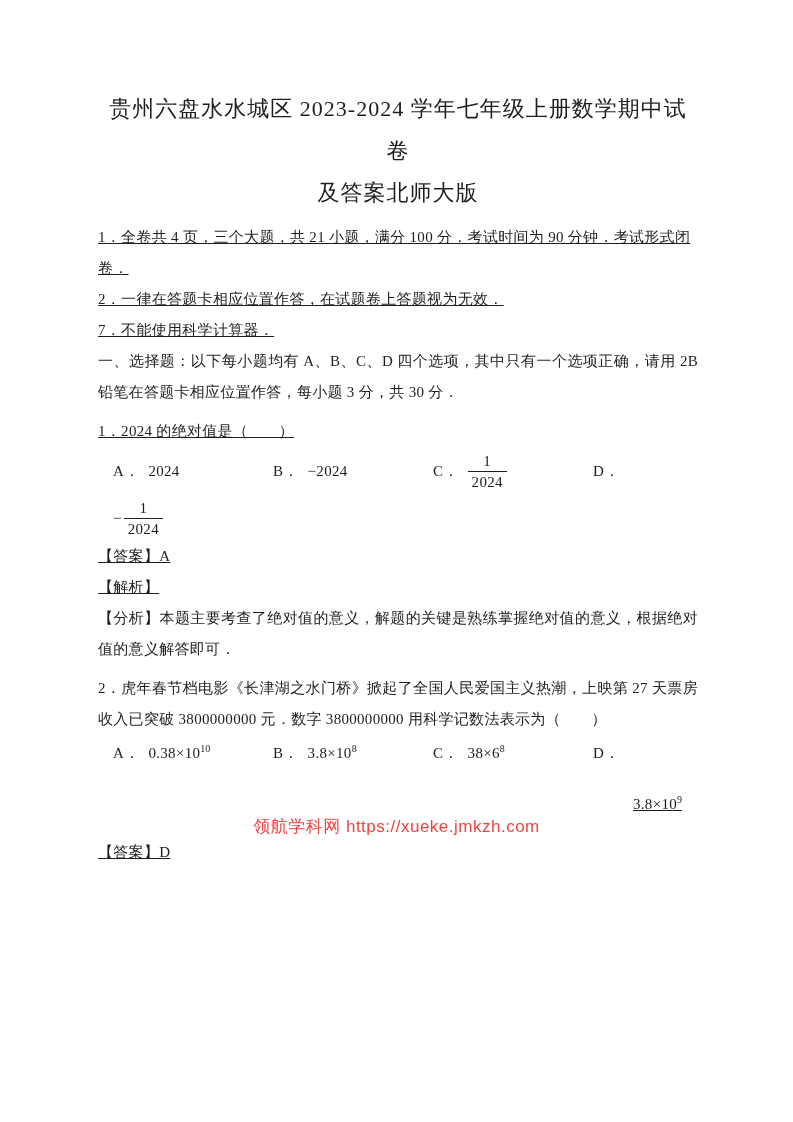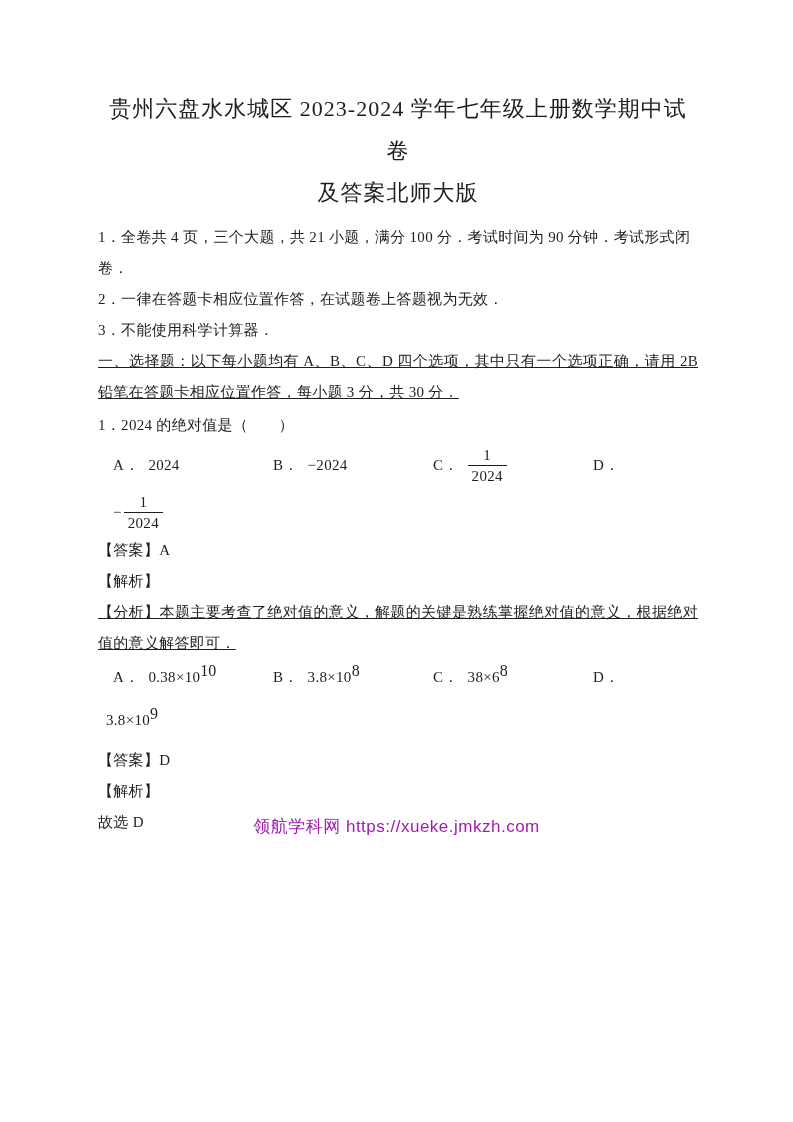--- a/index.html
+++ b/index.html
@@ -28,28 +28,28 @@
     text-align: center;
     font-size: 22px;
     font-weight: 500;
     line-height: 42px;
     letter-spacing: 1px;
     margin-bottom: 8px;
   }
   .line {
     margin: 0;
     line-height: 31px;
+    text-decoration: underline;
   }
   .para {
     margin: 0;
     line-height: 31px;
     text-align: justify;
-    text-decoration: underline;
-  }
-  .qstem { margin-top: 2px; }
+  }
+  .qstem { margin-top: 8px; }
   .options-row {
     display: flex;
     align-items: center;
     min-height: 48px;
     padding-left: 15px;
   }
   .options-row.short { min-height: 36px; }
   .opt {
     display: inline-flex;
     align-items: center;
@@ -80,54 +80,55 @@
   }
   .dfrac-line {
     display: flex;
     align-items: center;
     min-height: 46px;
     padding-left: 15px;
   }
   .dvalue-line {
     min-height: 34px;
     line-height: 34px;
-    margin: 8px;
+    margin: 16px;
+    text-align: right;
   }
   .sup {
-    font-size: 16px;
+    font-size: 10px;
     vertical-align: super;
     line-height: 0;
     letter-spacing: 0;
   }
   .footer {
     position: absolute;
     left: 0;
     right: 0;
     bottom: 32px;
     text-align: center;
     font-family: "Liberation Sans", "DejaVu Sans", sans-serif;
     font-size: 17px;
-    color: #a21caf;
+    color: #ef4444;
     letter-spacing: 0.5px;
   }
 </style>
 </head>
 <body>
 
 <div class="page">
   <div class="content">
 
     <div class="doc-title">
       <div>贵州六盘水水城区 2023-2024 学年七年级上册数学期中试卷</div>
       <div>及答案北师大版</div>
     </div>
 
     <p class="line">1．全卷共 4 页，三个大题，共 21 小题，满分 100 分．考试时间为 90 分钟．考试形式闭卷．</p>
     <p class="line">2．一律在答题卡相应位置作答，在试题卷上答题视为无效．</p>
-    <p class="line">3．不能使用科学计算器．</p>
+    <p class="line">7．不能使用科学计算器．</p>
 
     <p class="para">一、选择题：以下每小题均有 A、B、C、D 四个选项，其中只有一个选项正确，请用 2B 铅笔在答题卡相应位置作答，每小题 3 分，共 30 分．</p>
 
     <div>
       <p class="line qstem">1．2024 的绝对值是（　　）</p>
 
       <div class="options-row">
         <span class="opt opt-w">
           <span class="opt-label">A．</span>
           <span>2024</span>
@@ -155,20 +156,21 @@
           <span class="den">2024</span>
         </span>
       </div>
 
       <p class="line">【答案】A</p>
       <p class="line">【解析】</p>
       <p class="para">【分析】本题主要考查了绝对值的意义，解题的关键是熟练掌握绝对值的意义，根据绝对值的意义解答即可．</p>
     </div>
 
     <div>
+      <p class="para qstem">2．虎年春节档电影《长津湖之水门桥》掀起了全国人民爱国主义热潮，上映第 27 天票房收入已突破 3800000000 元．数字 3800000000 用科学记数法表示为（　　）</p>
 
       <div class="options-row short">
         <span class="opt opt-w">
           <span class="opt-label">A．</span>
           <span><span>0.38×10</span><span class="sup">10</span></span>
         </span>
         <span class="opt opt-w">
           <span class="opt-label">B．</span>
           <span><span>3.8×10</span><span class="sup">8</span></span>
         </span>

